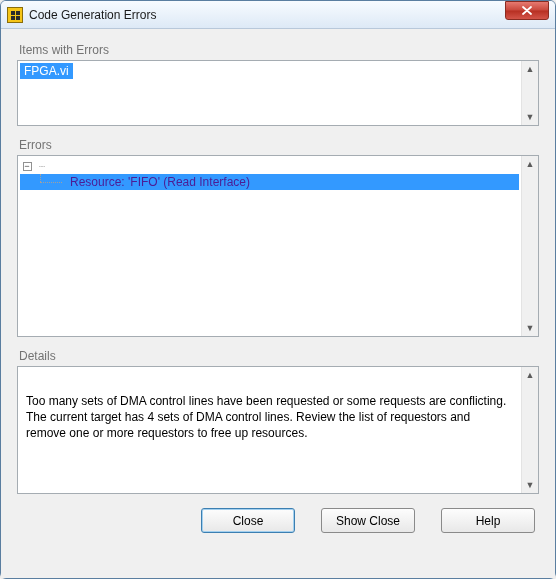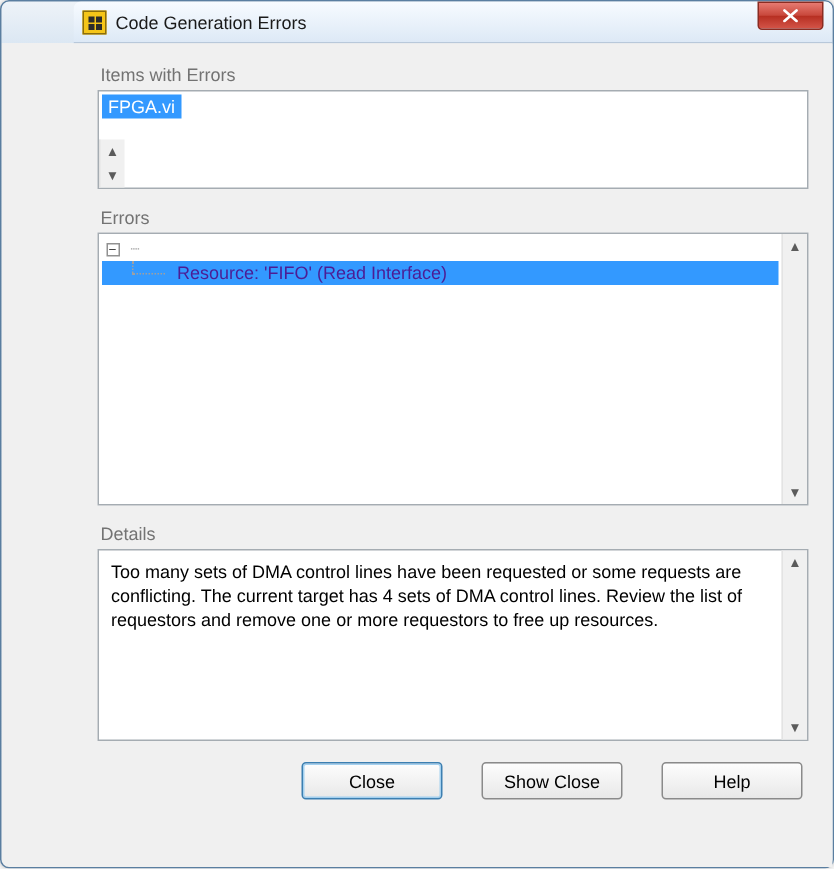--- a/index.html
+++ b/index.html
@@ -15,21 +15,20 @@
   }
   .window {
     width: 556px;
     height: 579px;
     border: 1px solid #5a7ea0;
     border-radius: 6px;
     background: linear-gradient(#eef3f8, #dbe7f3 28px, #f0f0f0 28px, #f0f0f0);
     display: flex;
     flex-direction: column;
     box-shadow: 0 0 4px rgba(0,0,0,0.3);
-    padding-left: 48px;
   }
   .titlebar {
     height: 28px;
     display: flex;
     align-items: center;
     padding: 0 6px 0 6px;
     background: linear-gradient(#f7fbff, #dde9f6);
     border-bottom: 1px solid #b8c8da;
     border-radius: 5px 5px 0 0;
   }
@@ -102,21 +101,21 @@
   .scroll-arrow {
     width: 15px;
     height: 16px;
     display: flex;
     align-items: center;
     justify-content: center;
     color: #5b5b5b;
     cursor: pointer;
     font-size: 9px;
   }
-  .items-box { height: 66px; margin-bottom: 12px; flex-direction: column; }
+  .items-box { height: 66px; margin-bottom: 12px; }
   .errors-box { height: 182px; margin-bottom: 12px; }
   .details-box { height: 128px; margin-bottom: 14px; }
   .selected-item {
     display: inline-block;
     background: #3399ff;
     color: #fff;
     padding: 1px 4px;
     font-size: 12px;
   }
   .tree-row {
@@ -174,20 +173,21 @@
     color: #4c1d95;
   }
   .tree-row .label {
     padding: 0 4px;
   }
   .details-text {
     padding: 4px 6px;
     font-size: 12px;
     line-height: 1.35;
     color: #000;
+    margin-top: 20px;
   }
   .button-row {
     display: flex;
     justify-content: flex-end;
     gap: 16px;
     padding-right: 4px;
   }
   .btn {
     min-width: 94px;
     height: 25px;

